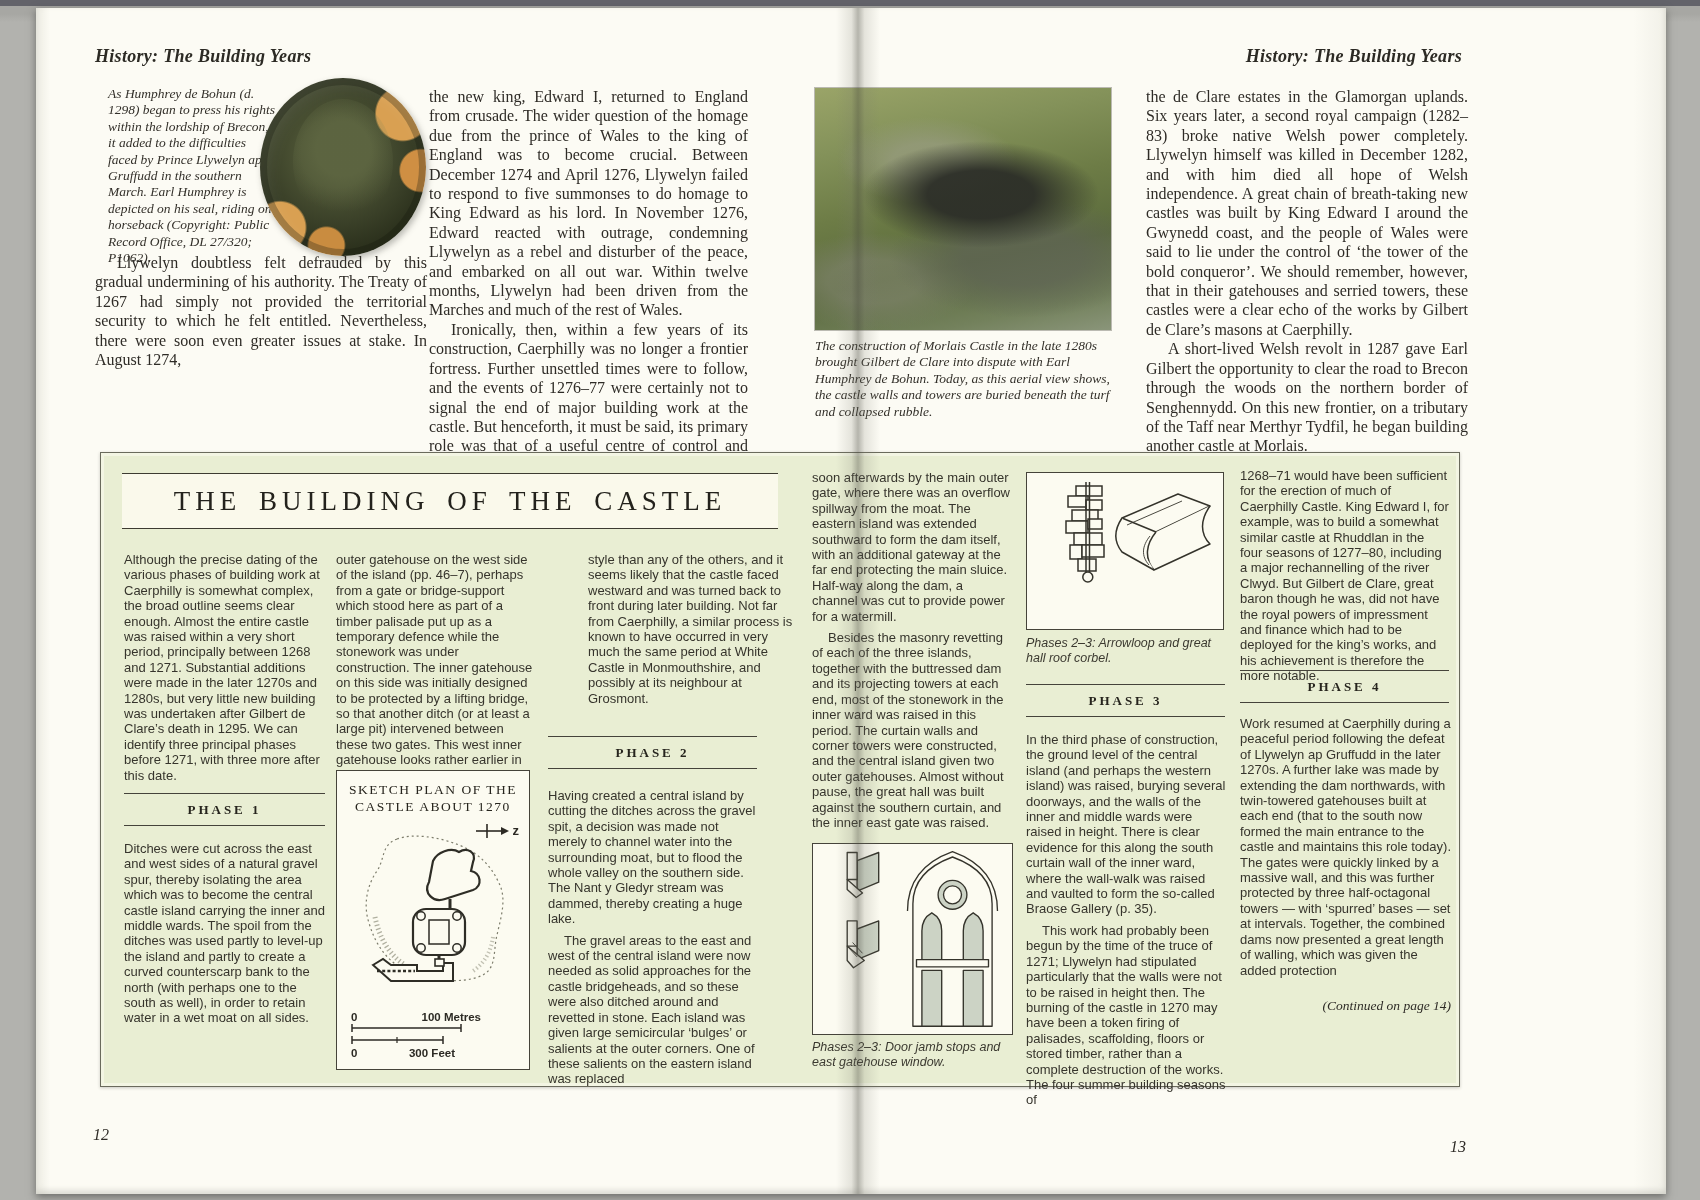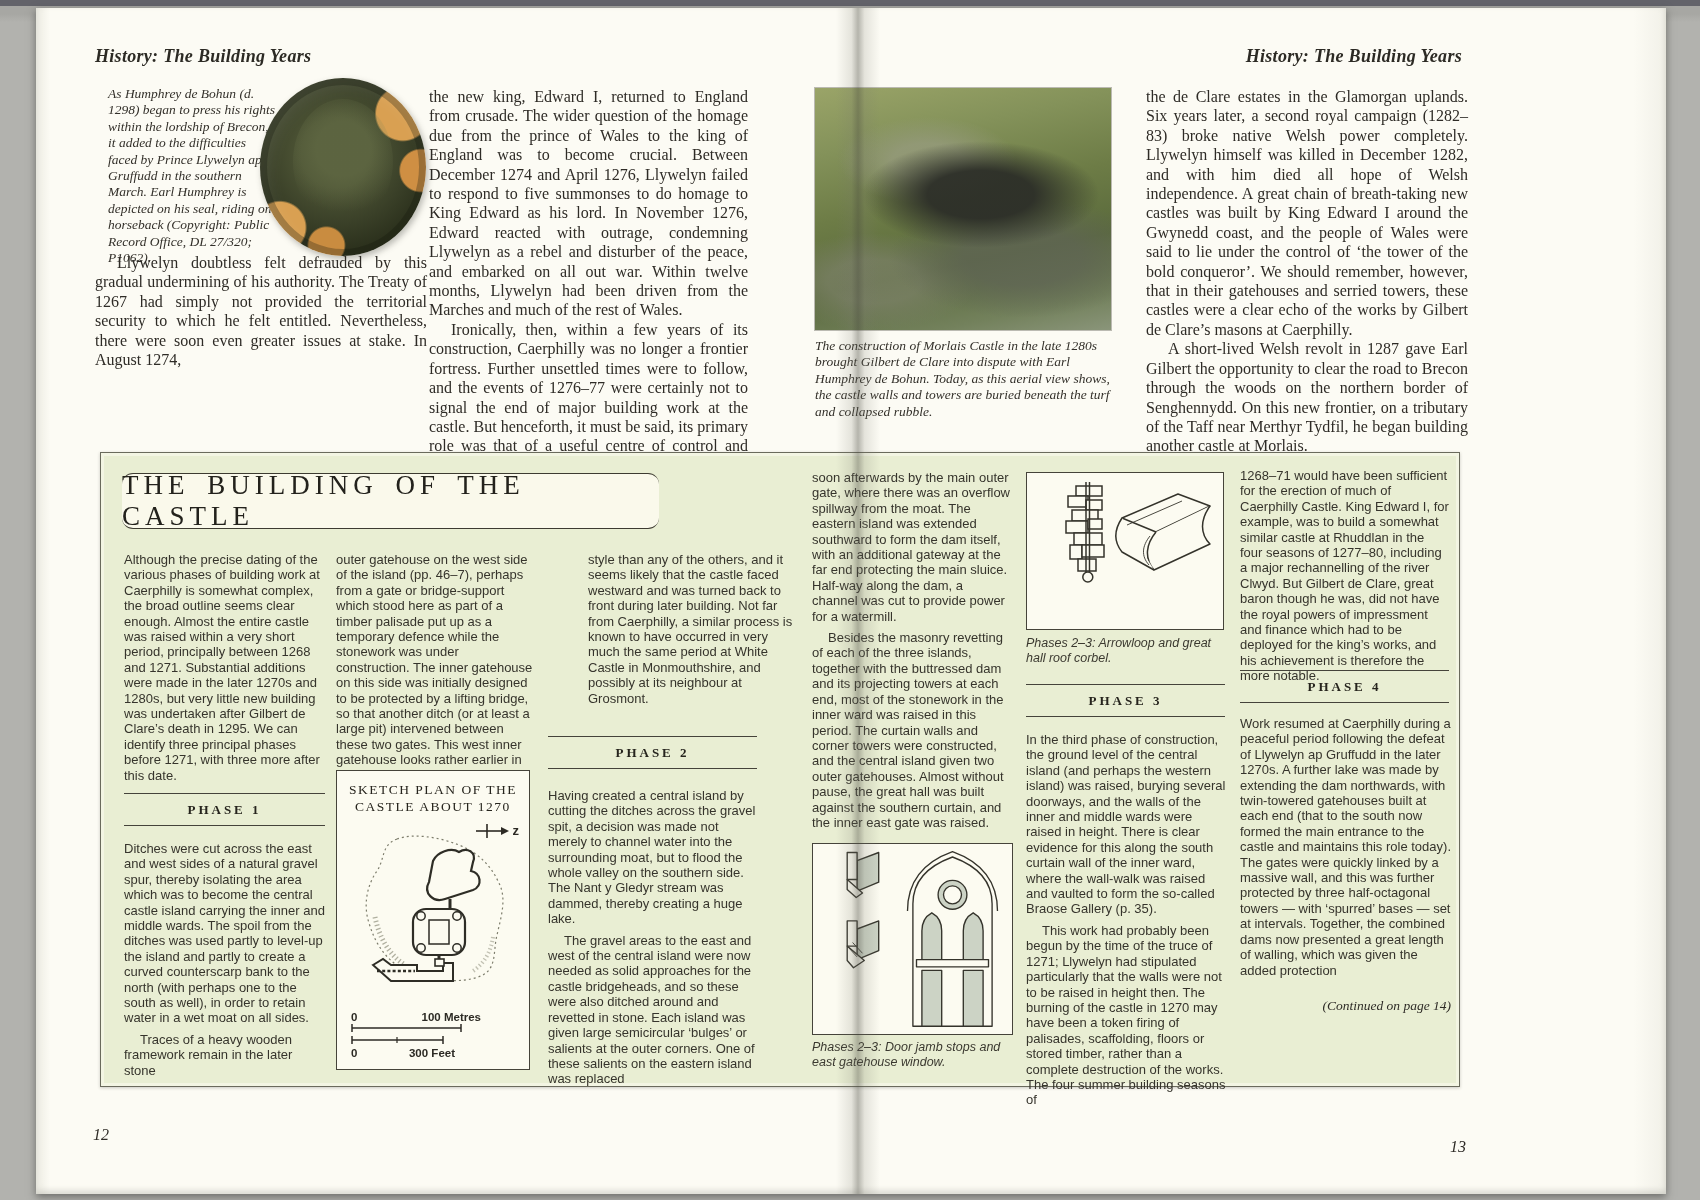--- a/index.html
+++ b/index.html
@@ -37,23 +37,23 @@
     background:
       radial-gradient(ellipse 40% 22% at 56% 44%, rgba(44,46,40,.95) 0 45%, rgba(44,46,40,0) 100%),
       radial-gradient(ellipse 30% 18% at 38% 30%, rgba(150,155,125,.8) 0 40%, rgba(150,155,125,0) 100%),
       radial-gradient(ellipse 45% 25% at 70% 70%, rgba(95,100,85,.75) 0 45%, rgba(95,100,85,0) 100%),
       radial-gradient(ellipse 35% 20% at 20% 80%, rgba(125,130,105,.7) 0 45%, rgba(125,130,105,0) 100%),
       linear-gradient(168deg, #9aa468 0%, #84925a 22%, #6d7c46 45%, #5a6a3c 68%, #73815c 88%, #8a957a 100%);
     box-shadow:0 0 0 1px rgba(90,90,80,.4);}
   
   .featbox{left:100px;top:452px;width:1358px;height:633px;background:#e9eed3;
     border:1.5px solid #6a6a5c;box-shadow:inset 0 0 0 3px rgba(252,251,240,.55), 0 1px 3px rgba(90,90,80,.3);}
-  .titleband{left:122px;top:473px;width:537px;height:54px;background:#faf9eb;
+  .titleband{left:122px;top:473px;width:656px;height:54px;background:#faf9eb;
     border-top:1.6px solid #3d3b31;border-bottom:1.6px solid #3d3b31;
-    display:flex;align-items:center;justify-content:center;border-radius:11px;}
+    display:flex;align-items:center;justify-content:center;}
   .boxtitle{font-size:27px;letter-spacing:5px;color:#23221c;word-spacing:6px;}
   
   .sans{font-family:"Liberation Sans", sans-serif;font-size:13px;line-height:15.4px;color:#36342c;}
   .sans p{margin:0 0 6px 0;}
   .sans p.ind{text-indent:16px;margin-bottom:0;}
   .phasehead{font-family:"Liberation Serif", serif;font-size:13px;font-weight:700;letter-spacing:3px;
     text-align:center;color:#26241d;border-top:1.3px solid #45433a;border-bottom:1.3px solid #45433a;
     padding:8px 0 7px 0;}
   
   .figbox{background:#fcfbf1;border:1.3px solid #45433a;}
@@ -111,21 +111,20 @@
   <div class="abs titleband">
     <span class="boxtitle">THE BUILDING OF THE CASTLE</span>
   </div>
 
   <div class="abs sans" style="left:124px;top:552px;width:201px;">
     <p>Although the precise dating of the various phases of building work at Caerphilly is somewhat complex, the broad outline seems clear enough. Almost the entire castle was raised within a very short period, principally between 1268 and 1271. Substantial additions were made in the later 1270s and 1280s, but very little new building was undertaken after Gilbert de Clare’s death in 1295. We can identify three principal phases before 1271, with three more after this date.</p>
   </div>
   <div class="abs phasehead" style="left:124px;top:793px;width:201px;">PHASE 1</div>
   <div class="abs sans" style="left:124px;top:841px;width:203px;">
     <p>Ditches were cut across the east and west sides of a natural gravel spur, thereby isolating the area which was to become the central castle island carrying the inner and middle wards. The spoil from the ditches was used partly to level-up the island and partly to create a curved counterscarp bank to the north (with perhaps one to the south as well), in order to retain water in a wet moat on all sides.</p>
-    <p class="ind">Traces of a heavy wooden framework remain in the later stone</p>
   </div>
 
   <div class="abs sans" style="left:336px;top:552px;width:197px;">
     <p>outer gatehouse on the west side of the island (pp. 46–7), perhaps from a gate or bridge-support which stood here as part of a timber palisade put up as a temporary defence while the stonework was under construction. The inner gatehouse on this side was initially designed to be protected by a lifting bridge, so that another ditch (or at least a large pit) intervened between these two gates. This west inner gatehouse looks rather earlier in</p>
   </div>
 
   <div class="abs figbox" style="left:336px;top:770px;width:192px;height:298px;">
     <div class="sketch-title">SKETCH PLAN OF THE</div>
     <div class="sketch-title" style="padding-top:0;">CASTLE ABOUT 1270</div>
     <div class="compass">

